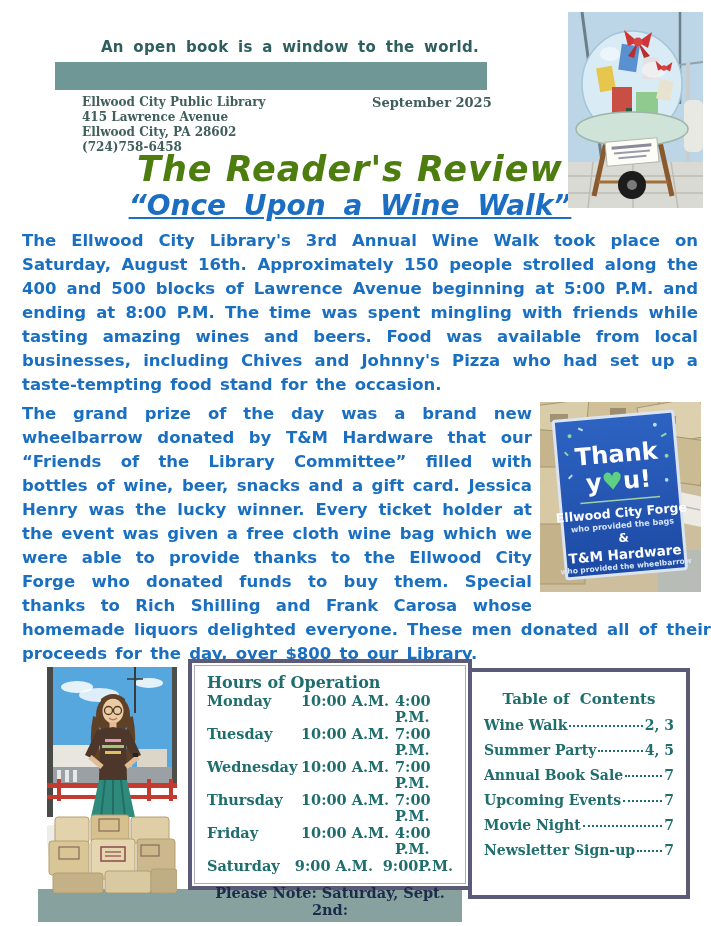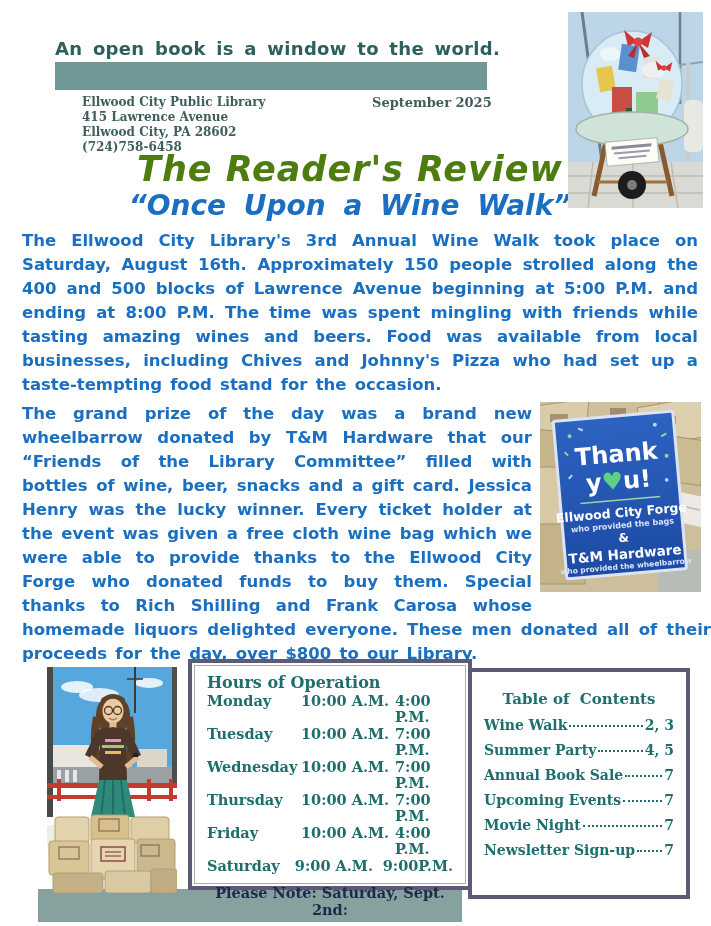--- a/index.html
+++ b/index.html
@@ -1,28 +1,28 @@
 <!DOCTYPE html>
 <html><head>
 <meta charset="utf-8">
 <style>
   html,body{margin:0;padding:0;background:#fff;}
   #page{position:relative;width:711px;height:926px;background:#ffffff;overflow:hidden;
         font-family:"DejaVu Sans",sans-serif;}
-  .tagline{position:absolute;left:55px;top:38px;width:470px;
-           color:#2e5f5e;font-weight:bold;font-size:18px;word-spacing:4px;letter-spacing:.3px;}
+  .tagline{position:absolute;left:55px;top:38px;width:470px;text-align:center;
+           color:#2e5f5e;font-weight:bold;font-size:15px;word-spacing:4px;letter-spacing:.3px;}
   .banner{position:absolute;left:55px;top:62px;width:432px;height:28px;background:#6f9795;}
   .masthead{position:absolute;left:82px;top:95px;color:#3f5e5c;
             font-family:"DejaVu Serif",serif;font-weight:bold;font-size:12px;line-height:15px;}
   .issue-date{position:absolute;left:372px;top:95px;color:#3f5e5c;
             font-family:"DejaVu Serif",serif;font-weight:bold;font-size:13px;}
   .nl-title{position:absolute;left:0;top:149px;width:700px;text-align:center;
             font-size:35px;font-style:italic;font-weight:bold;color:#4d7c0f;letter-spacing:1px;}
   .nl-subtitle{position:absolute;left:0;top:189px;width:700px;text-align:center;
-            font-size:28px;font-style:italic;font-weight:bold;color:#1b6ec2;word-spacing:8px;}
+            font-size:28px;font-style:italic;font-weight:bold;color:#1b6ec2;word-spacing:8px;text-decoration:underline;}
   .bodytext{font-size:16.5px;line-height:24px;font-weight:bold;color:#1a6fc1;
             text-align:justify;word-spacing:2.5px;}
   .p1{position:absolute;left:22px;top:229px;width:676px;}
   .p2wrap{position:absolute;left:22px;top:402px;width:689px;}
   .photo2float{float:right;width:171px;height:192px;margin:0 0 6px 8px;}
   .photo-frame{display:block;}
   .photo1{position:absolute;left:568px;top:12px;width:135px;height:196px;z-index:2;}
   .photo3{position:absolute;left:47px;top:667px;width:130px;height:226px;z-index:2;}
   .hours-box{position:absolute;left:188px;top:659px;width:284px;height:231px;background:#fff;
              border:4px solid #5b5b77;box-sizing:border-box;z-index:3;}

